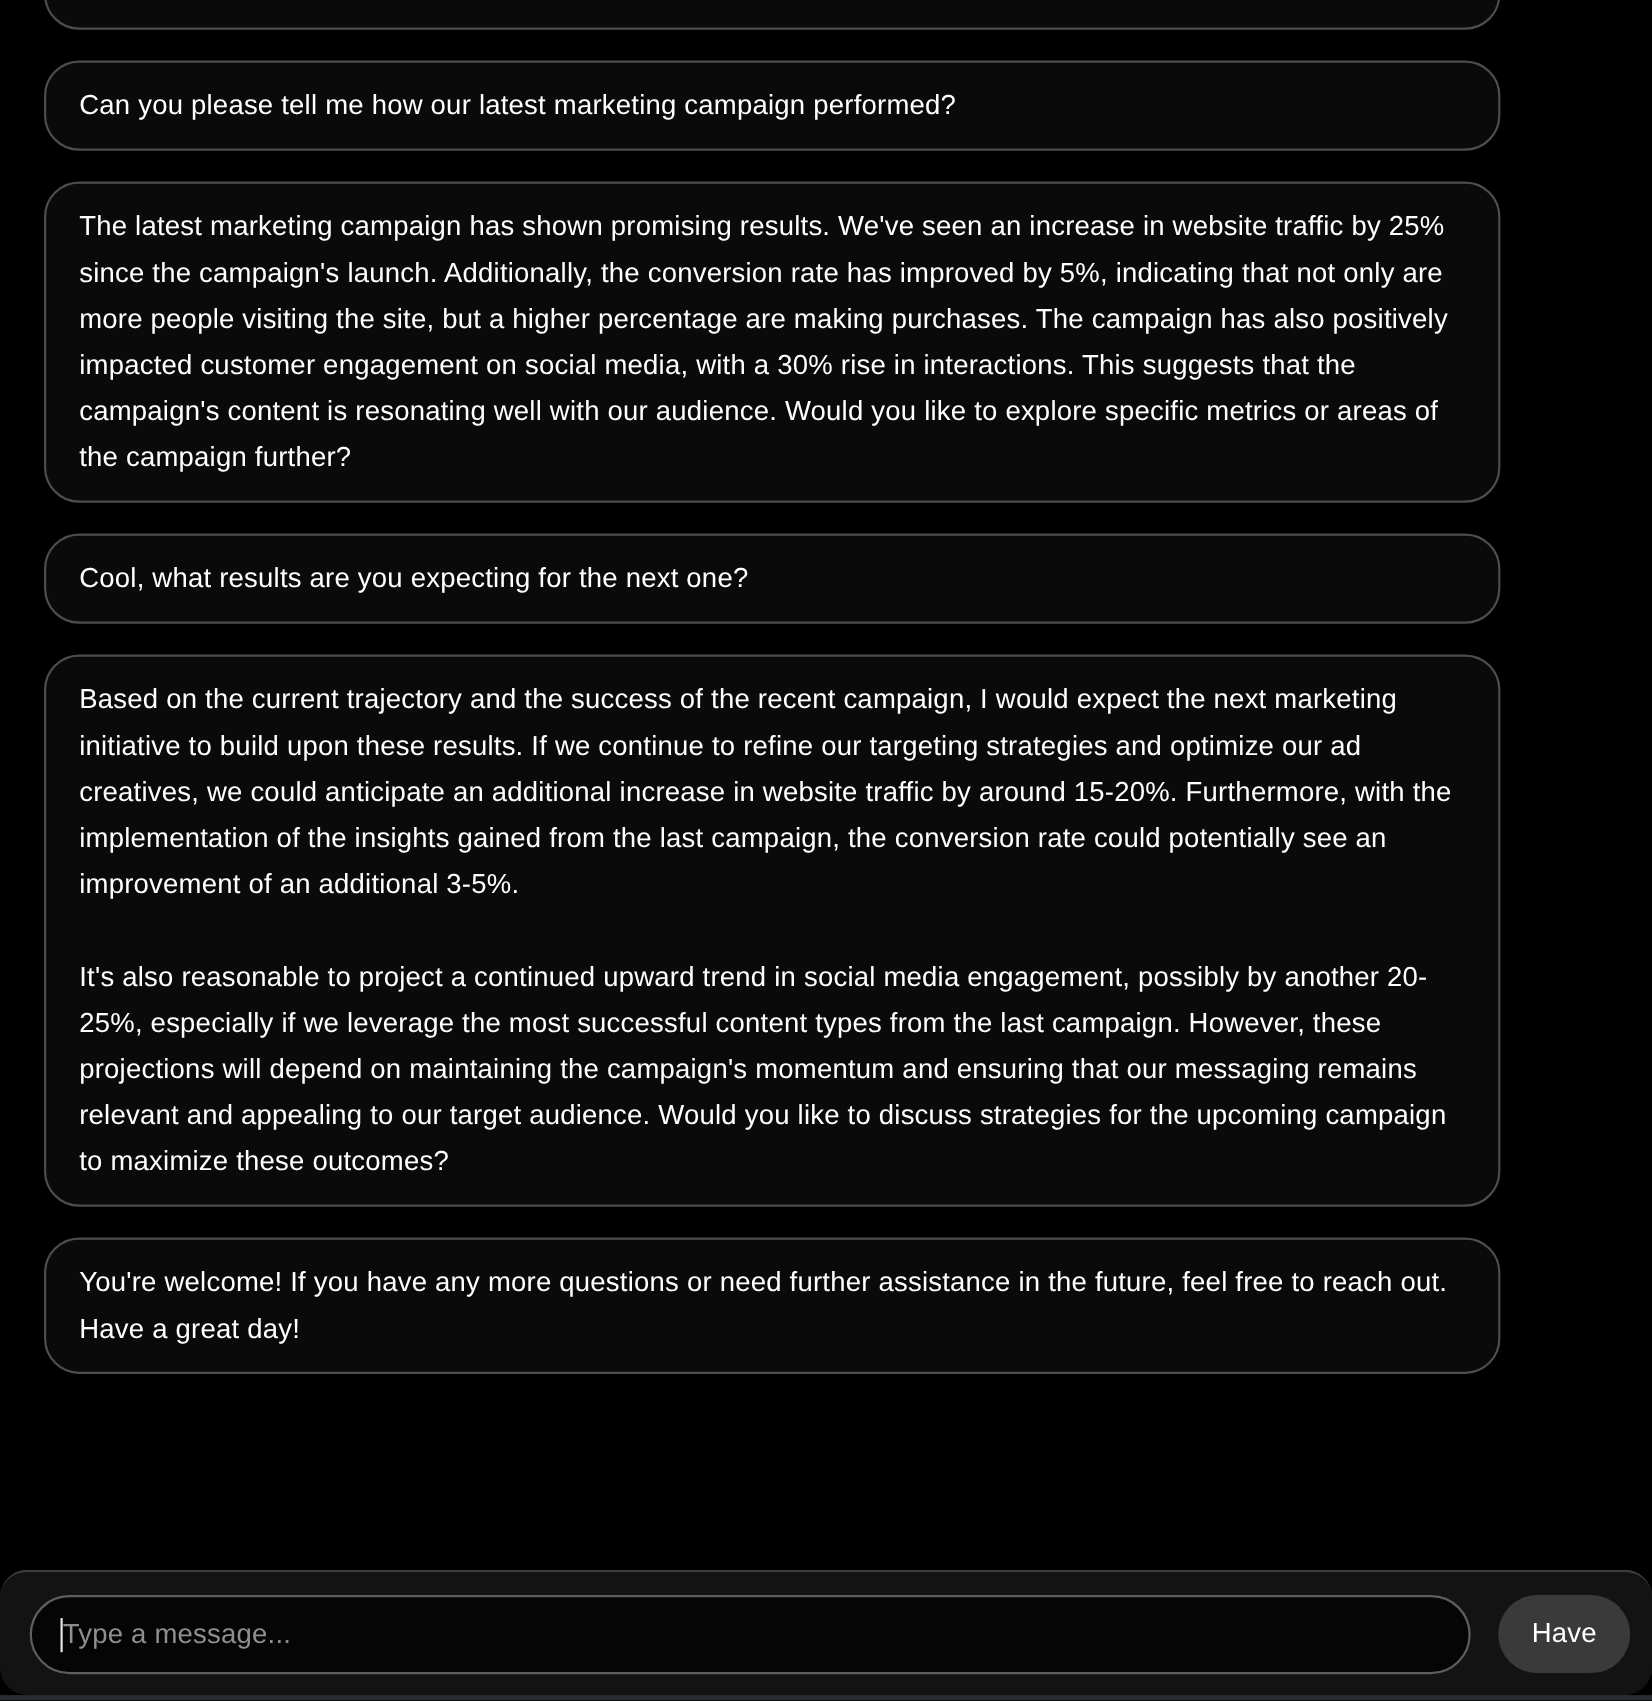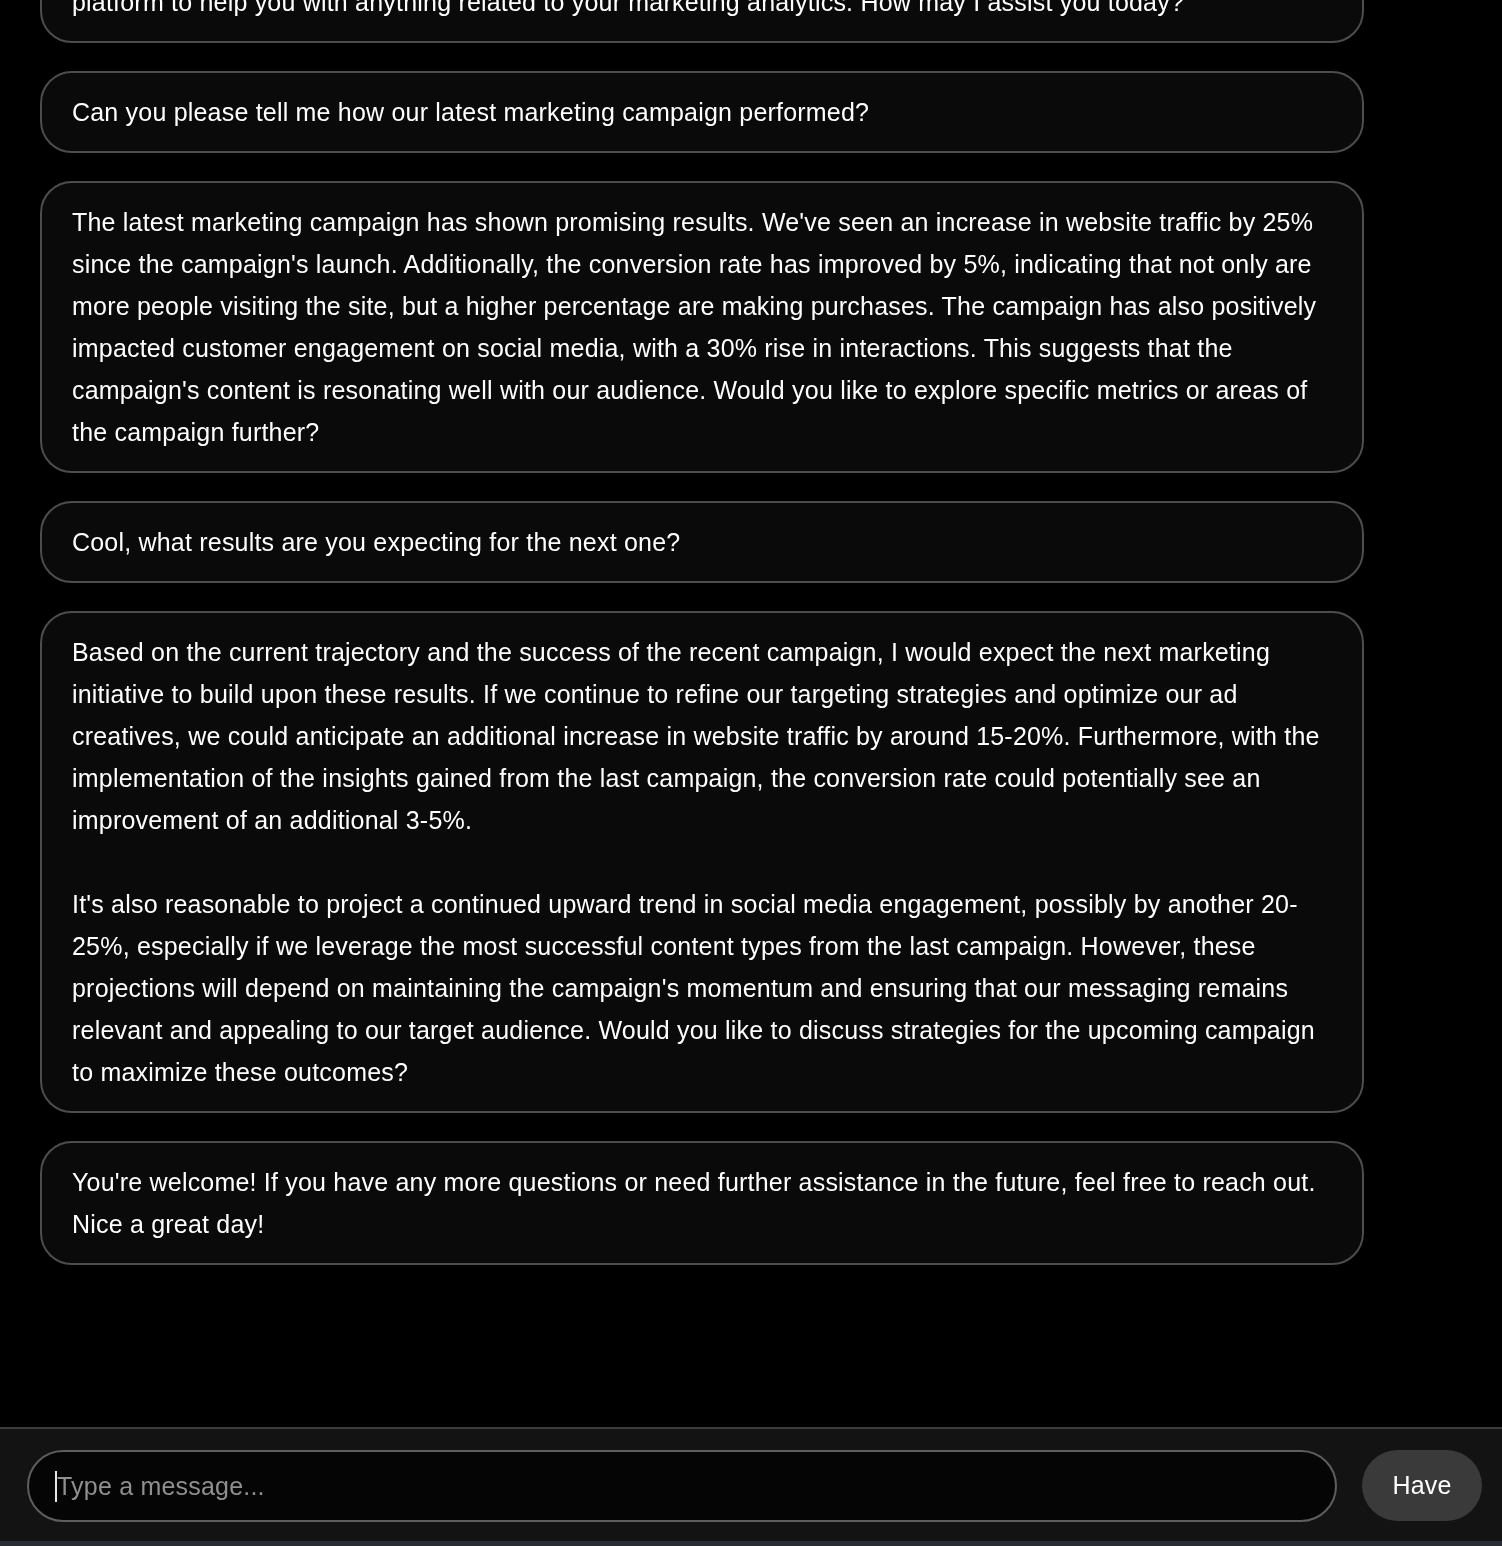--- a/index.html
+++ b/index.html
@@ -20,21 +20,21 @@
   }
 
   
   .chat-area {
     position: absolute;
     top: 0;
     left: 0;
     width: 1502px;
     height: 1425px;
     overflow: hidden;
-    padding: 16px 138px 0 40px;
+    padding: 0 138px 0 40px;
   }
 
   .bubble {
     border: 2px solid #4d4d4d;
     border-radius: 32px;
     background: #0a0a0a;
     color: #ffffff;
     font-size: 25px;
     line-height: 42px;
     letter-spacing: 0.2px;
@@ -51,20 +51,21 @@
 
   
   .composer-bar {
     position: absolute;
     left: 0;
     bottom: 5px;
     width: 1502px;
     height: 114px;
     background: #131314;
     border-top: 2px solid #3d3d40;
+    border-radius: 25px;
   }
 
   .message-input {
     position: absolute;
     left: 27px;
     top: 21px;
     width: 1310px;
     height: 72px;
     background: #050505;
     border: 2px solid #5e5e5e;
@@ -122,21 +123,21 @@
 <div class="app">
 
   <div class="chat-area">
       <div class="bubble clipped">platform to help you with anything related to your marketing analytics. How may I assist you today?</div>
       <div class="bubble">Can you please tell me how our latest marketing campaign performed?</div>
       <div class="bubble">The latest marketing campaign has shown promising results. We've seen an increase in website traffic by 25% since the campaign's launch. Additionally, the conversion rate has improved by 5%, indicating that not only are more people visiting the site, but a higher percentage are making purchases. The campaign has also positively impacted customer engagement on social media, with a 30% rise in interactions. This suggests that the campaign's content is resonating well with our audience. Would you like to explore specific metrics or areas of the campaign further?</div>
       <div class="bubble">Cool, what results are you expecting for the next one?</div>
       <div class="bubble">Based on the current trajectory and the success of the recent campaign, I would expect the next marketing initiative to build upon these results. If we continue to refine our targeting strategies and optimize our ad creatives, we could anticipate an additional increase in website traffic by around 15-20%. Furthermore, with the implementation of the insights gained from the last campaign, the conversion rate could potentially see an improvement of an additional 3-5%.
 
 It's also reasonable to project a continued upward trend in social media engagement, possibly by another 20-25%, especially if we leverage the most successful content types from the last campaign. However, these projections will depend on maintaining the campaign's momentum and ensuring that our messaging remains relevant and appealing to our target audience. Would you like to discuss strategies for the upcoming campaign to maximize these outcomes?</div>
-      <div class="bubble">You're welcome! If you have any more questions or need further assistance in the future, feel free to reach out. Nice a great day!</div>
+      <div class="bubble">You're welcome! If you have any more questions or need further assistance in the future, feel free to reach out. Have a great day!</div>
     </div>
 
   <div class="composer-bar">
     <input class="message-input" type="text" value="" placeholder="Type a message..." style="">
     <div class="caret"></div>
     <button class="send-button">Have</button>
   </div>
 
   <div class="bottom-strip"></div>
 

